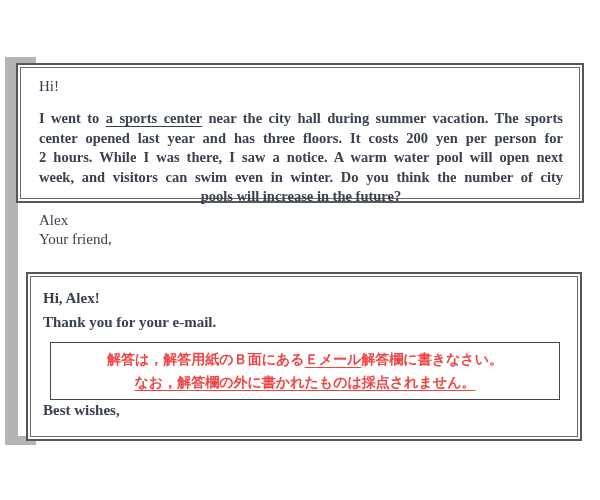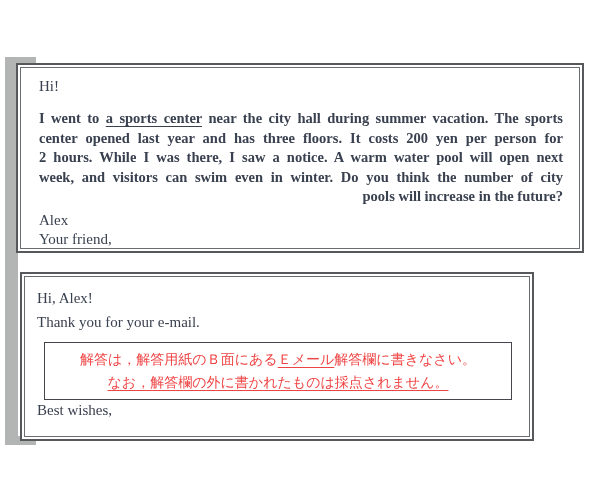--- a/index.html
+++ b/index.html
@@ -13,32 +13,32 @@
   .page { position: relative; width: 600px; height: 500px; background: #ffffff; }
 
   
   .bind-bar      { position: absolute; left: 5px;  top: 57px;  width: 13px; height: 388px; background: #b3b5b4; }
   .bind-bar-top  { position: absolute; left: 18px; top: 57px;  width: 18px; height: 10px;  background: #b3b5b4; }
   .bind-bar-bot  { position: absolute; left: 18px; top: 436px; width: 18px; height: 9px;   background: #b3b5b4; }
 
   
   .dbox { position: absolute; background: #ffffff; border: 2px solid #57585c; }
   .dbox-inner { position: absolute; inset: 2px; border: 1px solid #6b6c70; pointer-events: none; }
-  .box1 { left: 16px; top: 63px;  width: 568px; height: 190px; }
-  .box2 { left: 20px; top: 272px; width: 514px; height: 169px; }
+  .box1 { left: 16px; top: 63px;  width: 568px; height: 140px; }
+  .box2 { left: 26px; top: 272px; width: 556px; height: 169px; font-weight: bold; }
 
   .box-content { position: absolute; inset: 3px; }
   .box1 .box-content { padding: 8px 16px 0 18px; }
   .box2 .box-content { padding: 11px 14px 0 12px; }
 
   .greeting { font-size: 15px; line-height: 21px; }
 
   .para { margin-top: 12px; font-size: 14.5px; font-weight: bold; }
   .jline { line-height: 19.5px; text-align: justify; text-align-last: justify; overflow: hidden; white-space: normal; }
-  .jline-last { line-height: 19.5px; text-align: right; text-align-last: auto; }
+  .jline-last { line-height: 19.5px; text-align: center; text-align-last: auto; }
 
   .u-phrase { text-decoration: underline; text-underline-offset: 3px; text-decoration-thickness: 1px; }
 
   .sig { margin-top: 4px; font-size: 15px; line-height: 19px; }
 
   .thanks { margin-top: 3px; font-size: 15px; line-height: 21px; }
 
   .instr-box {
     margin: 9px 3px 0 7px;
     height: 58px;

